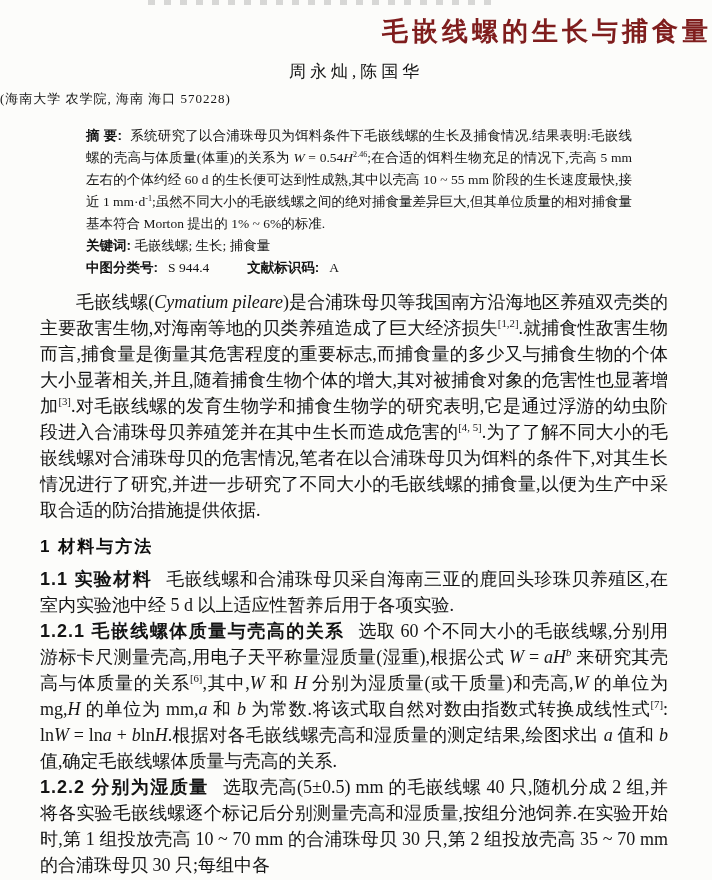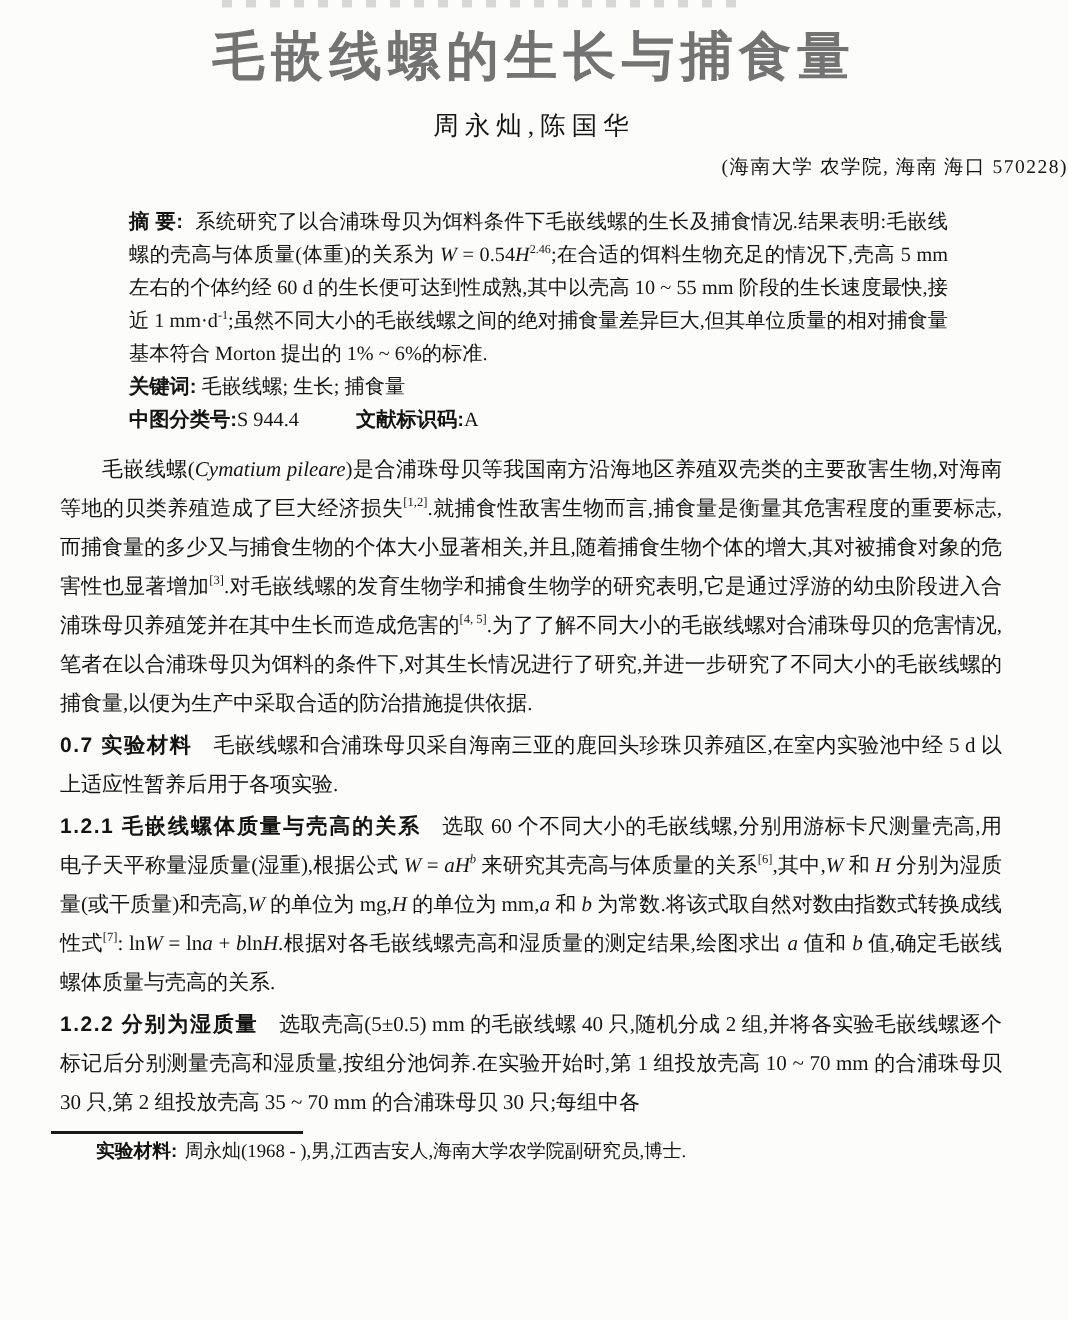--- a/index.html
+++ b/index.html
@@ -12,38 +12,38 @@
     color:#141414;
     font-family:"Liberation Serif","DejaVu Serif",serif;
     box-sizing:border-box;
   }
   .top-artifact{
     position:absolute;top:0;left:148px;width:345px;height:5px;
     background:repeating-linear-gradient(90deg,#555 0 7px,transparent 7px 16px);
     opacity:.22;
   }
   .title{
-    margin:14px 0 0 0;text-align:center;
+    margin:14px 0 0 0;text-align:right;
     font-family:"Liberation Sans","DejaVu Sans",sans-serif;
-    font-weight:bold;font-size:35px;letter-spacing:4px;color:#737373;
+    font-weight:bold;font-size:26px;letter-spacing:4px;color:#7f1d1d;
   }
   .authors{margin-top:11px;text-align:center;font-size:17px;letter-spacing:4px;}
-  .affiliation{margin-top:7px;text-align:right;font-size:13px;letter-spacing:1px;}
+  .affiliation{margin-top:7px;text-align:left;font-size:13px;letter-spacing:1px;}
   .abstract-block{
     margin:17px 80px 0 86px;
     font-size:13.5px;line-height:22px;text-align:justify;
   }
   .abstract-block p{margin:0;}
   .abs-label{font-family:"Liberation Sans","DejaVu Sans",sans-serif;font-weight:bold;margin-right:8px;}
   .inline-label{font-family:"Liberation Sans","DejaVu Sans",sans-serif;font-weight:bold;}
   .doc-gap{margin-left:38px;}
-  .clc-value,.doc-value{margin-left:0;font-family:"Liberation Serif","DejaVu Serif",serif;}
+  .clc-value,.doc-value{margin-left:10px;font-family:"Liberation Serif","DejaVu Serif",serif;}
   .body-text{
     margin:10px 44px 0 40px;
-    font-size:14px;line-height:26px;text-align:justify;
+    font-size:18px;line-height:26px;text-align:justify;
   }
   .body-text p{margin:0;}
   .indent{text-indent:2em;}
   .sec-heading{
     margin:12px 0 8px 40px;
     font-family:"Liberation Sans","DejaVu Sans",sans-serif;
     font-weight:bold;font-size:17px;letter-spacing:2px;color:#0d0d0d;
   }
   .para-label{
     font-family:"Liberation Sans","DejaVu Sans",sans-serif;
@@ -77,23 +77,24 @@
   <div class="abstract-block">
     <p><span class="abs-label">摘  要:</span><span><span>系统研究了以合浦珠母贝为饵料条件下毛嵌线螺的生长及捕食情况.结果表明:毛嵌线螺的壳高与体质量(体重)的关系为 </span><span class="sg-i">W</span><span> = 0.54</span><span class="sg-i">H</span><span class="sg-sup">2.46</span><span>;在合适的饵料生物充足的情况下,壳高 5 mm 左右的个体约经 60 d 的生长便可达到性成熟,其中以壳高 10 ~ 55 mm 阶段的生长速度最快,接近 1 mm·d</span><span class="sg-sup">-1</span><span>;虽然不同大小的毛嵌线螺之间的绝对捕食量差异巨大,但其单位质量的相对捕食量基本符合 Morton 提出的 1% ~ 6%的标准.</span></span></p>
     <p><span class="inline-label">关键词:</span> <span>毛嵌线螺; 生长; 捕食量</span></p>
     <p><span class="inline-label">中图分类号:</span><span class="clc-value">S 944.4</span><span class="inline-label doc-gap">文献标识码:</span><span class="doc-value">A</span></p>
   </div>
 
   <div class="body-text">
     <p class="indent"><span>毛嵌线螺(</span><span class="sg-i">Cymatium pileare</span><span>)是合浦珠母贝等我国南方沿海地区养殖双壳类的主要敌害生物,对海南等地的贝类养殖造成了巨大经济损失</span><span class="sg-sup">[1,2]</span><span>.就捕食性敌害生物而言,捕食量是衡量其危害程度的重要标志,而捕食量的多少又与捕食生物的个体大小显著相关,并且,随着捕食生物个体的增大,其对被捕食对象的危害性也显著增加</span><span class="sg-sup">[3]</span><span>.对毛嵌线螺的发育生物学和捕食生物学的研究表明,它是通过浮游的幼虫阶段进入合浦珠母贝养殖笼并在其中生长而造成危害的</span><span class="sg-sup">[4, 5]</span><span>.为了了解不同大小的毛嵌线螺对合浦珠母贝的危害情况,笔者在以合浦珠母贝为饵料的条件下,对其生长情况进行了研究,并进一步研究了不同大小的毛嵌线螺的捕食量,以便为生产中采取合适的防治措施提供依据.</span></p>
   </div>
 
+  <h2 class="sec-heading">1  材料与方法</h2>
 
   <div class="body-text" style="margin-top:0;">
-    <p><span class="para-label">0.7  实验材料</span><span>毛嵌线螺和合浦珠母贝采自海南三亚的鹿回头珍珠贝养殖区,在室内实验池中经 5 d 以上适应性暂养后用于各项实验.</span></p>
+    <p><span class="para-label">1.1  实验材料</span><span>毛嵌线螺和合浦珠母贝采自海南三亚的鹿回头珍珠贝养殖区,在室内实验池中经 5 d 以上适应性暂养后用于各项实验.</span></p>
     <p><span class="para-label">1.2.1  毛嵌线螺体质量与壳高的关系</span><span><span>选取 60 个不同大小的毛嵌线螺,分别用游标卡尺测量壳高,用电子天平称量湿质量(湿重),根据公式 </span><span class="sg-i">W</span><span> = </span><span class="sg-i">aH</span><span class="sg-supi">b</span><span> 来研究其壳高与体质量的关系</span><span class="sg-sup">[6]</span><span>,其中,</span><span class="sg-i">W</span><span> 和 </span><span class="sg-i">H</span><span> 分别为湿质量(或干质量)和壳高,</span><span class="sg-i">W</span><span> 的单位为 mg,</span><span class="sg-i">H</span><span> 的单位为 mm,</span><span class="sg-i">a</span><span> 和 </span><span class="sg-i">b</span><span> 为常数.将该式取自然对数由指数式转换成线性式</span><span class="sg-sup">[7]</span><span>: ln</span><span class="sg-i">W</span><span> = ln</span><span class="sg-i">a</span><span> + </span><span class="sg-i">b</span><span>ln</span><span class="sg-i">H</span><span>.根据对各毛嵌线螺壳高和湿质量的测定结果,绘图求出 </span><span class="sg-i">a</span><span> 值和 </span><span class="sg-i">b</span><span> 值,确定毛嵌线螺体质量与壳高的关系.</span></span></p>
     <p><span class="para-label">1.2.2  分别为湿质量</span><span><span>选取壳高(5±0.5) mm 的毛嵌线螺 40 只,随机分成 2 组,并将各实验毛嵌线螺逐个标记后分别测量壳高和湿质量,按组分池饲养.在实验开始时,第 1 组投放壳高 10 ~ 70 mm 的合浦珠母贝 30 只,第 2 组投放壳高 35 ~ 70 mm 的合浦珠母贝 30 只;每组中各</span></span></p>
   </div>
 
   <div class="footnote-sep"></div>
 
   <div class="footnotes">
     <p><span class="fn-label">实验材料:</span><span>周永灿(1968 - ),男,江西吉安人,海南大学农学院副研究员,博士.</span></p>
   </div>
 </div>

